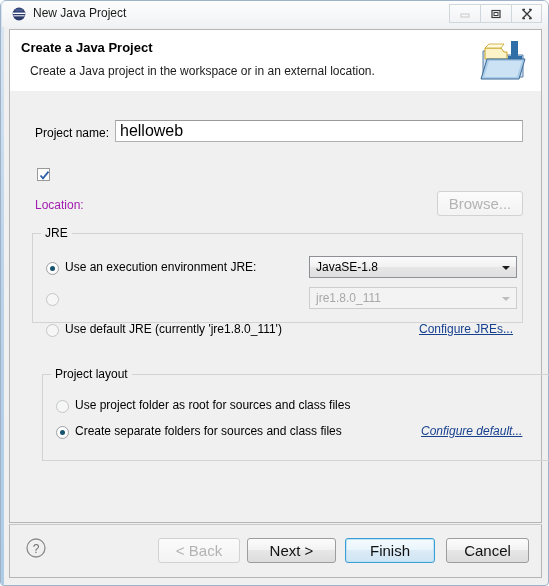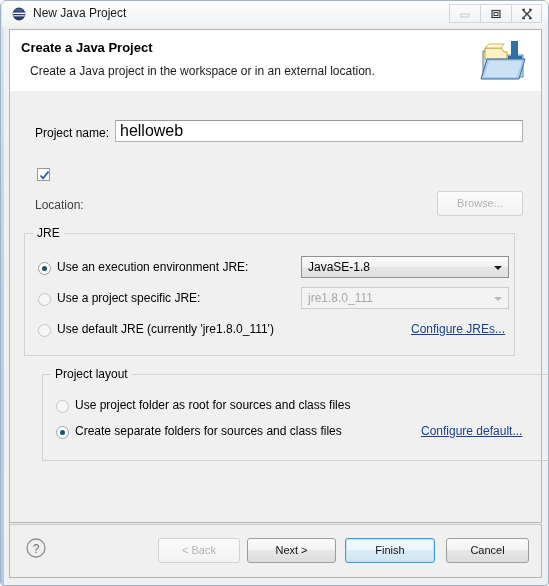--- a/index.html
+++ b/index.html
@@ -116,21 +116,21 @@
     border: 1px solid #b5b5b5;
     border-top: none;
   }
 
   .row-label {
     position: absolute;
     font-size: 12px;
     color: #000;
     white-space: nowrap;
   }
-  .row-label.disabled { color: #404040; }
+  .row-label.disabled { color: #a21caf; }
 
   .textfield {
     position: absolute;
     box-sizing: border-box;
     background: #ffffff;
     border: 1px solid #b0b0b0;
     border-top-color: #9a9a9a;
     font-family: "Liberation Sans", sans-serif;
     font-size: 16px;
     color: #000;
@@ -195,21 +195,21 @@
 
   
   .btn {
     position: absolute;
     box-sizing: border-box;
     height: 25px;
     border: 1px solid #9d9d9d;
     border-radius: 3px;
     background: linear-gradient(to bottom,#fcfcfc 0%,#f2f2f2 48%,#e7e7e7 50%,#dcdcdc 100%);
     font-family: "Liberation Sans", sans-serif;
-    font-size: 11px;
+    font-size: 15px;
     color: #111;
     text-align: center;
     line-height: 23px;
     white-space: nowrap;
   }
   .btn.disabled {
     border-color: #d2d2d2;
     background: linear-gradient(to bottom,#fbfbfb,#f3f3f3);
     color: #b3b3b3;
   }
@@ -340,55 +340,54 @@
 
     <span class="checkbox" style="left:27px; top:77px;">
       <svg width="11" height="11" viewBox="0 0 11 11">
         <path d="M1.5 5.5 L4 8.4 L9.5 1.6" stroke="#2b5fa8" stroke-width="1.7" fill="none"></path>
       </svg>
     </span>
 
     <span class="row-label disabled" style="left:25px; top:107px;">Location:</span>
     <div class="btn disabled" style="left:427px; top:100px; width:86px;">Browse...</div>
 
-    <div class="group" style="left:14px; top:142px; width:491px; height:123px;">
+    <div class="group" style="left:22px; top:142px; width:491px; height:90px;">
       <span class="group-title">JRE</span>
 
       <span class="radio" style="left:13px; top:28px;">
         <span class="dot"></span>
       </span>
       <span class="row-label" style="left:32px; top:26px;">Use an execution environment JRE:</span>
       <div class="combo" style="left:276px; top:22px; width:208px;">
         <span>JavaSE-1.8</span>
         <span class="arrow"></span>
       </div>
 
       <span class="radio off" style="left:13px; top:59px;"></span>
-      <span class="row-label" style="left:32px; top:57px;">Use a project specific JRE:</span>
       <div class="combo disabled" style="left:276px; top:53px; width:208px;">
         <span>jre1.8.0_111</span>
         <span class="arrow"></span>
       </div>
 
       <span class="radio off" style="left:13px; top:90px;"></span>
       <span class="row-label" style="left:32px; top:88px;">Use default JRE (currently 'jre1.8.0_111')</span>
       <span class="link" style="left:386px; top:88px;">Configure JREs...</span>
     </div>
 
     <div class="group" style="left:32px; top:283px; width:534px; height:87px;">
       <span class="group-title">Project layout</span>
 
       <span class="radio off" style="left:13px; top:25px;"></span>
       <span class="row-label" style="left:32px; top:23px;">Use project folder as root for sources and class files</span>
 
       <span class="radio" style="left:13px; top:51px;">
         <span class="dot"></span>
       </span>
       <span class="row-label" style="left:32px; top:49px;">Create separate folders for sources and class files</span>
-      <span class="link" style="left:378px; top:49px;">Configure default...</span>
+      <span class="link" style="left:378px; top:49px;font-style:italic;">Configure default...</span>
     </div>
 
   </div>
 
   <div class="footer">
     <span class="help-icon">
       <svg width="22" height="22" viewBox="0 0 22 22">
         <circle cx="11" cy="11" r="9" fill="none" stroke="#8d8d8d" stroke-width="1.3"></circle>
         <text x="11" y="15.5" text-anchor="middle" font-family="Liberation Sans, sans-serif" font-size="12" fill="#6f6f6f">?</text>
       </svg>

